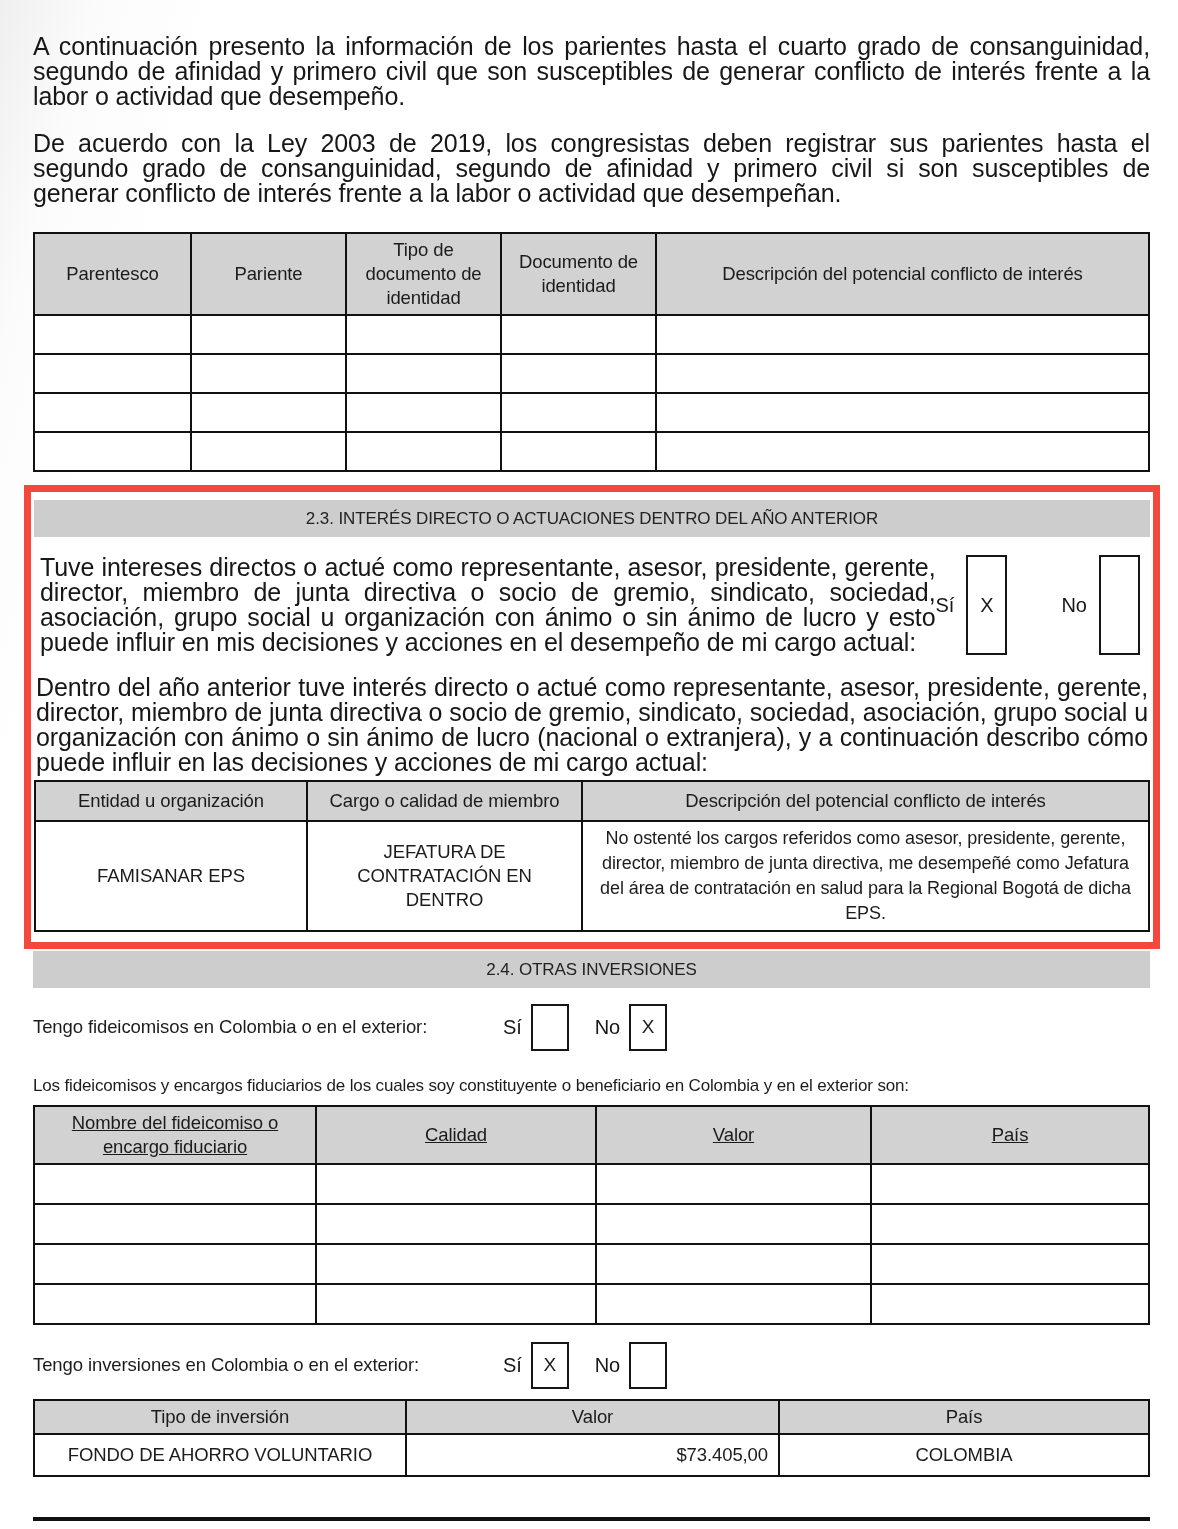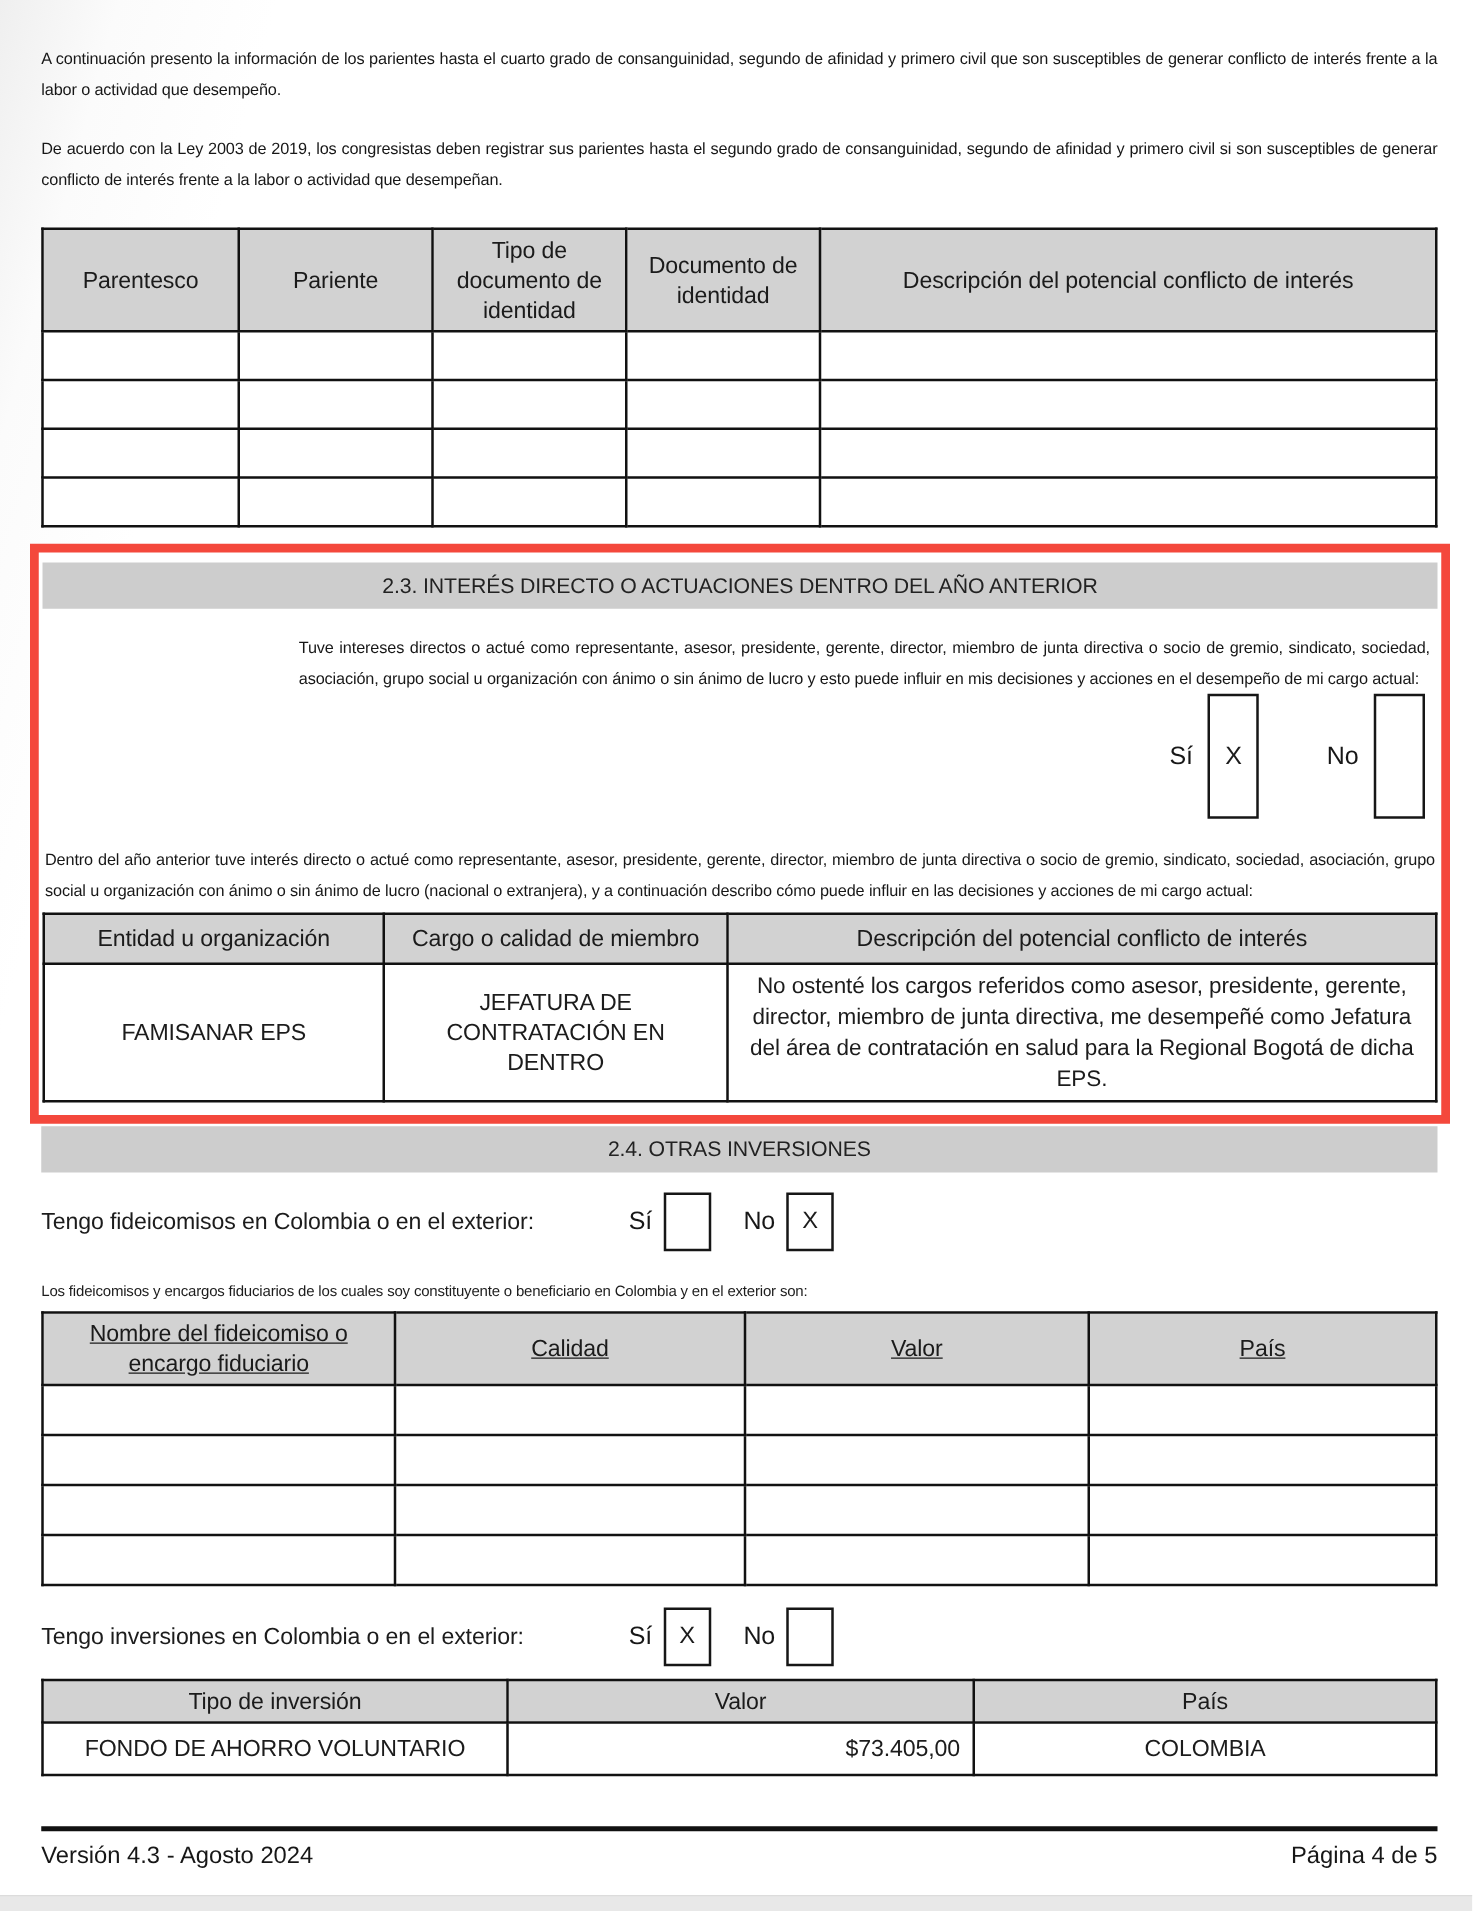--- a/index.html
+++ b/index.html
@@ -14,21 +14,21 @@
     width: 1178px;
     min-height: 1529px;
     margin: 0 auto;
     background: linear-gradient(105deg, #efefef 0%, #fbfbfb 6%, #ffffff 14%);
     padding: 34px 28px 0 33px;
     overflow: hidden;
   }
   .content { width: 1117px; }
 
   p.para {
-    font-size: 13px;
+    font-size: 25px;
     line-height: 25px;
     text-align: justify;
     letter-spacing: -0.1px;
     color: #171717;
   }
   .mt-p2 { margin-top: 22px; }
 
   
   table.tbl {
     width: 100%;
@@ -80,24 +80,23 @@
 
   
   .redbox {
     margin: 13px -10px 0 -9px;
     border: 7px solid #f4483c;
     padding: 8px 3px 10px 3px;
     background: #ffffff;
   }
   .statement-row {
     display: flex;
-    align-items: flex-end;
+    align-items: flex-start;
     margin-top: 18px;
     padding: 0 6px;
-    flex-direction: column;
   }
   .statement-text { width: 905px; }
   .cb-group-tall {
     margin-left: auto;
     display: flex;
     align-items: center;
     gap: 12px;
     padding-right: 4px;
   }
   .cb-label { font-size: 20px; color: #171717; }
@@ -126,21 +125,21 @@
   .cb-sq {
     width: 38px; height: 47px;
     border: 2.5px solid #161616;
     display: flex; align-items: center; justify-content: center;
     font-size: 19px;
     background: #ffffff;
     margin-left: 9px;
   }
   .no-shift { margin-left: 26px; }
 
-  .intro-line { margin-top: 25px; font-size: 12px; letter-spacing: -0.15px; white-space: nowrap; }
+  .intro-line { margin-top: 25px; font-size: 17px; letter-spacing: -0.15px; white-space: nowrap; }
   .intro-line-2 { margin-top: 22px; }
 
   .bar-24 { margin-top: 2px; }
 
   
   .footer {
     margin-top: 40px;
     border-top: 4px solid #111111;
     padding-top: 9px;
     display: flex;

